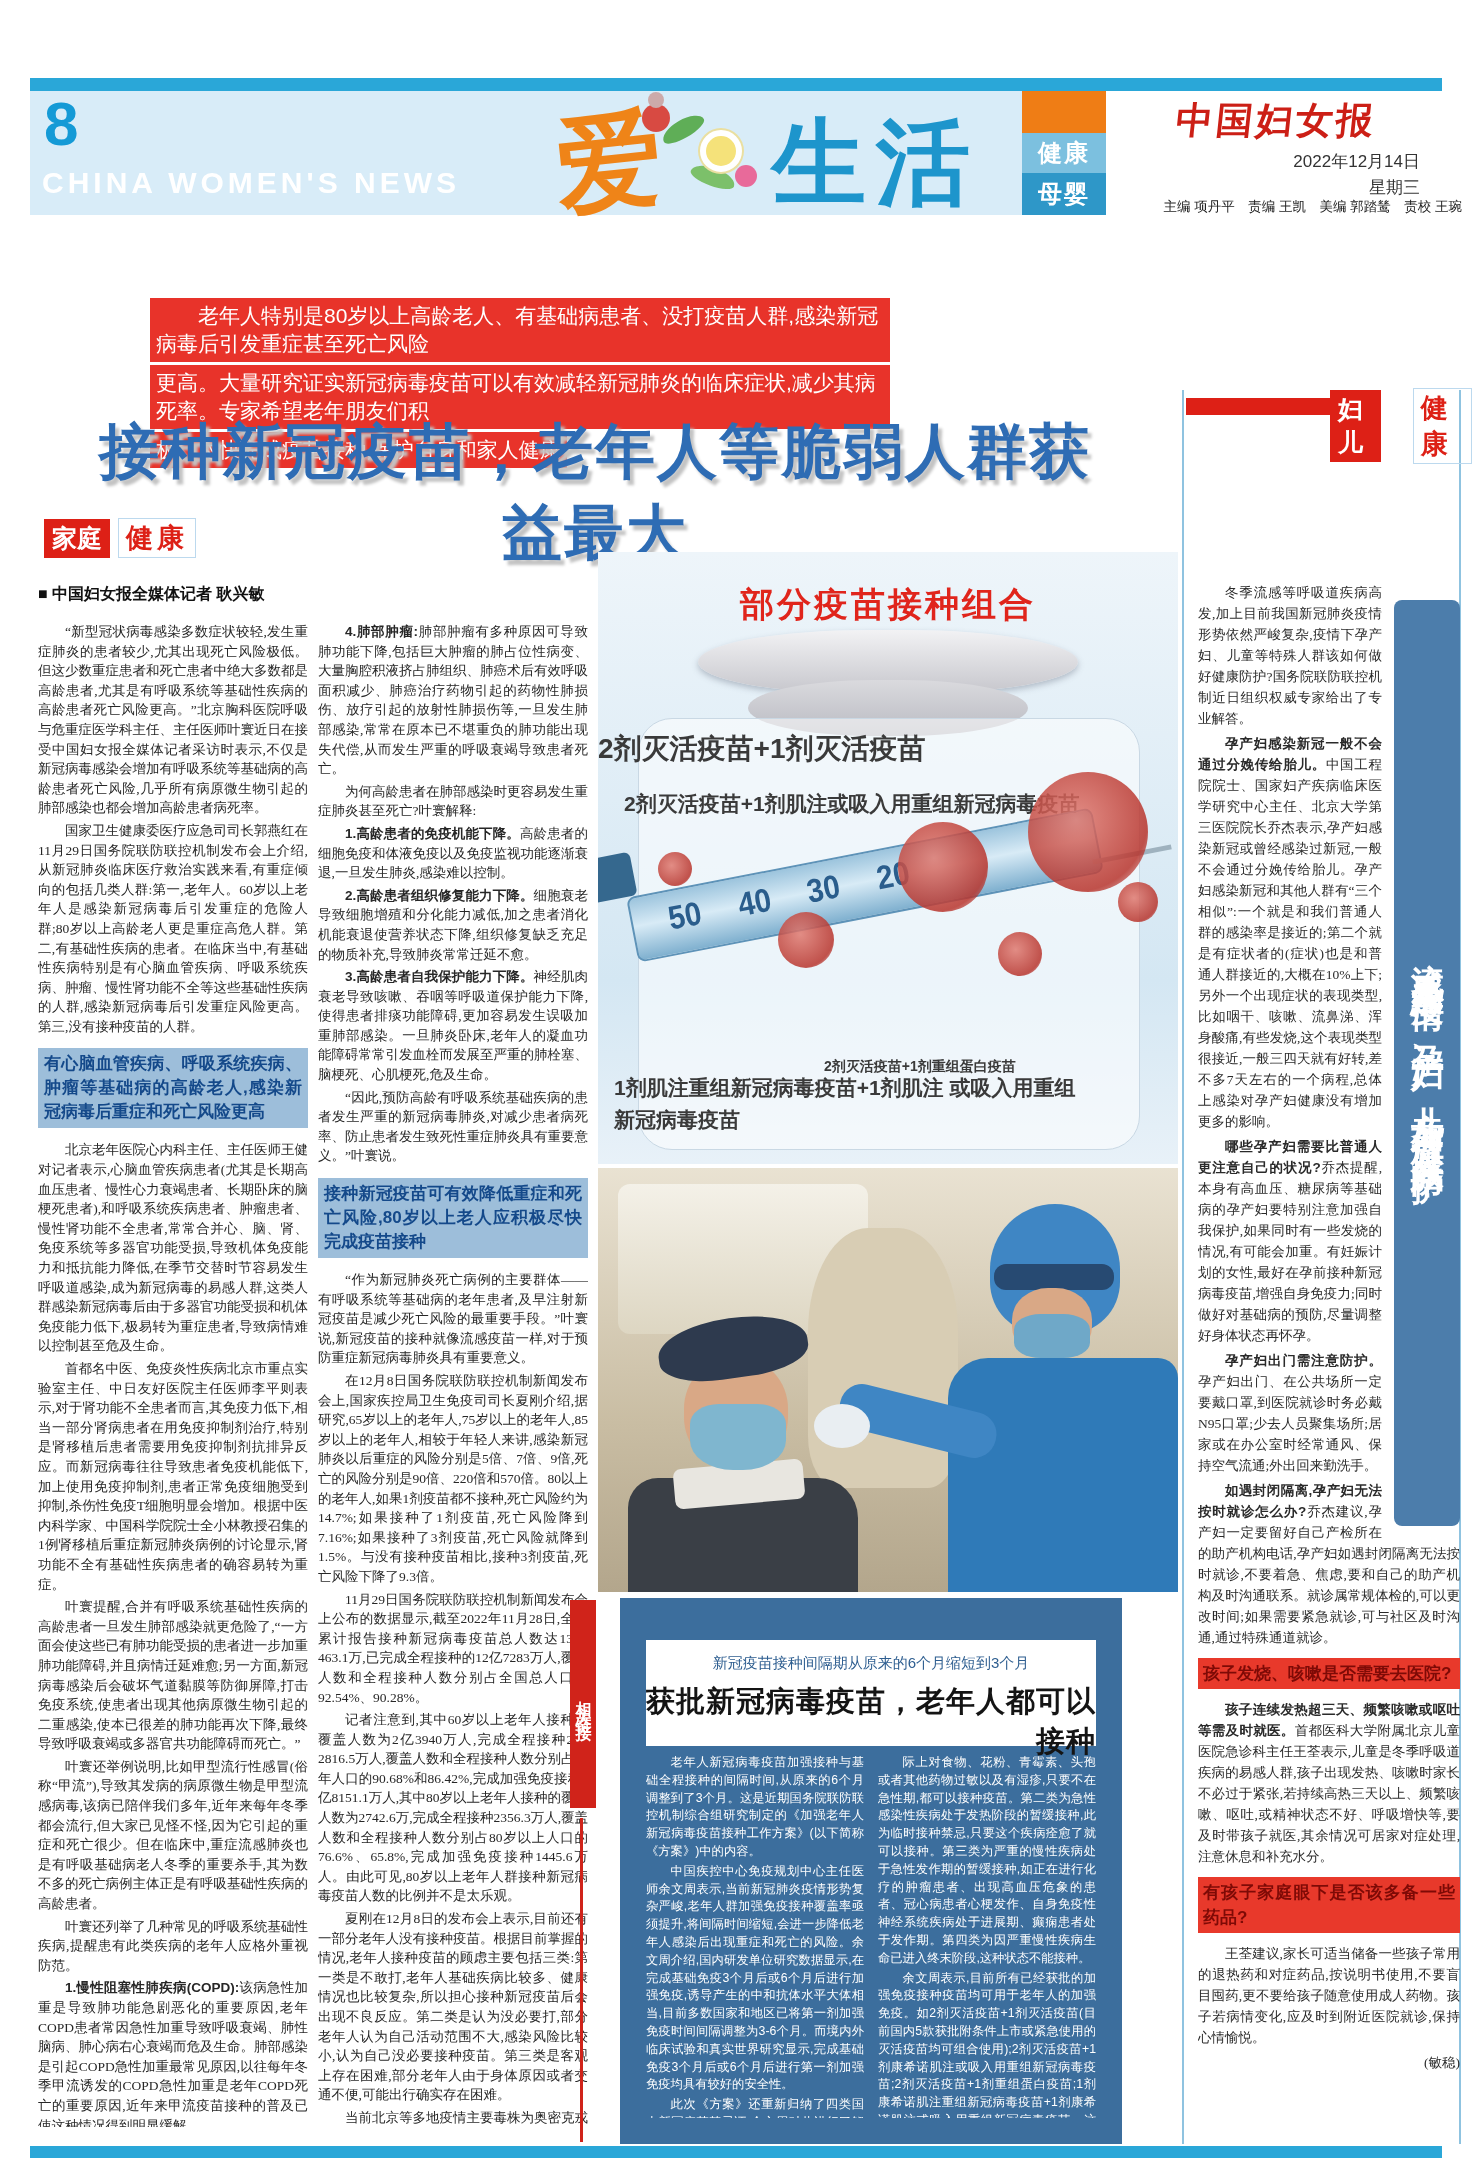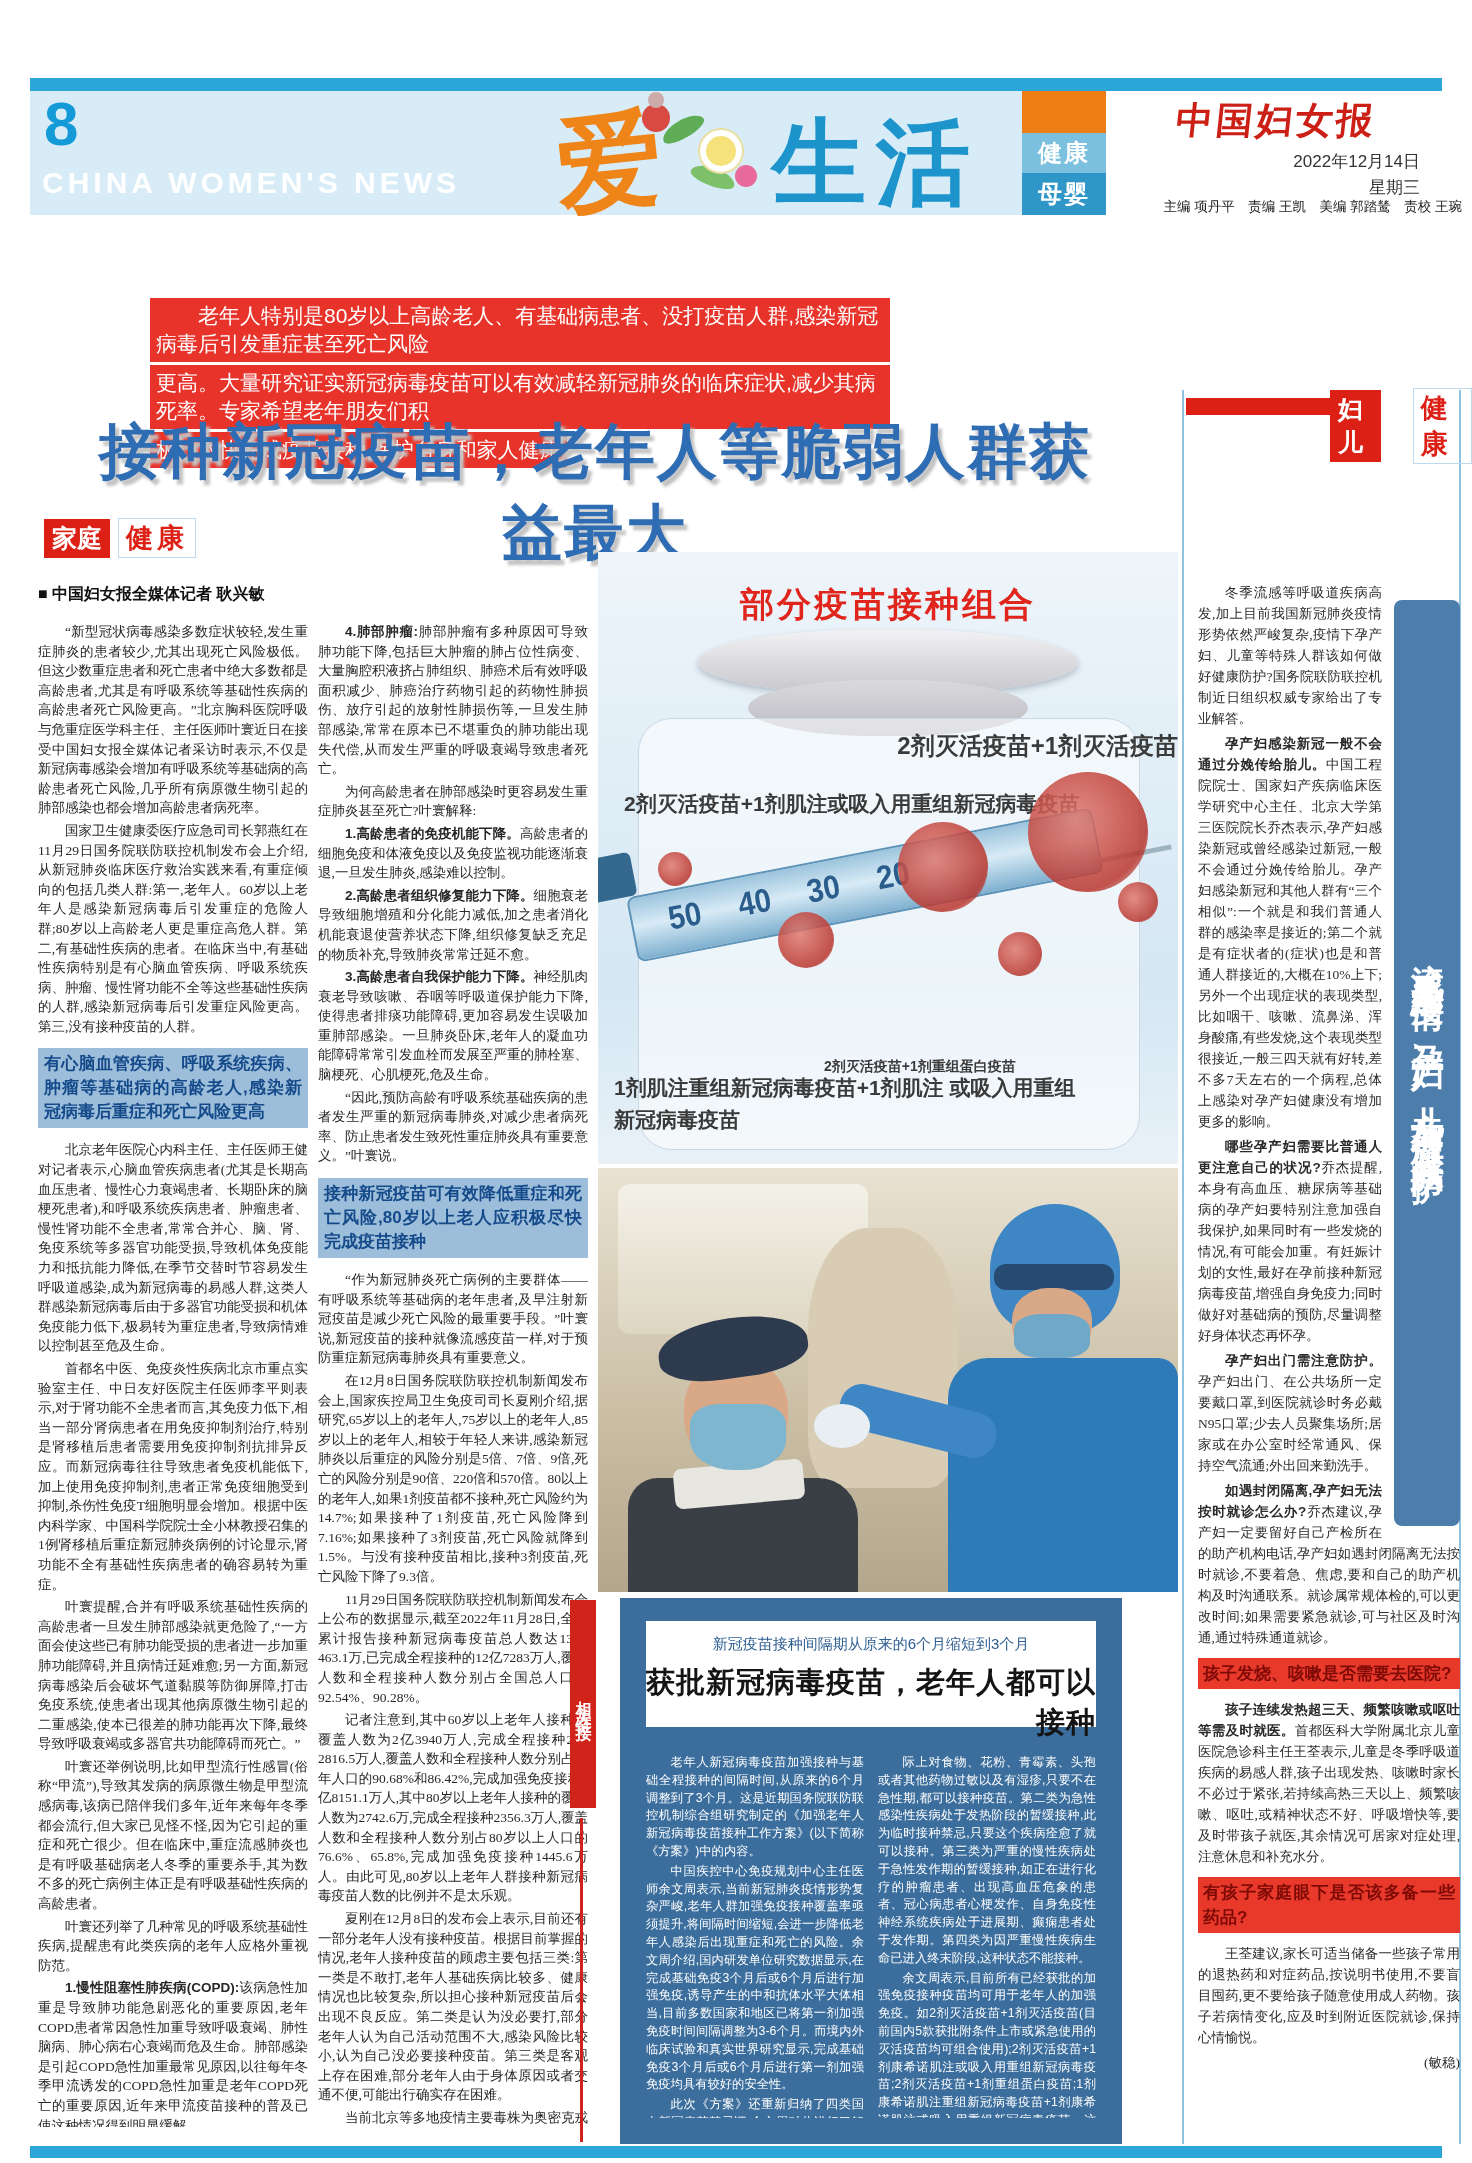--- a/index.html
+++ b/index.html
@@ -53,21 +53,21 @@
         background:linear-gradient(#eef5fa,#d4e7f3 70%,#e8f1f8);}
   .info-title{left:0;top:30px;width:100%;text-align:center;
               font:bold 34px "Liberation Sans",sans-serif;color:#e0251c;letter-spacing:3px;}
   .cap1{left:100px;top:78px;width:380px;height:64px;background:linear-gradient(#f2f2f4,#c6c6cc);
         border-radius:50%/55%;box-shadow:0 3px 6px rgba(80,90,110,.35);}
   .cap2{left:150px;top:128px;width:280px;height:56px;background:linear-gradient(#dadade,#b9bac2);
         border-radius:45%/50%;}
   .bottle{left:40px;top:166px;width:500px;height:430px;background:rgba(255,255,255,.55);
           border:1px solid #c9d8e4;border-radius:34px;}
   .info-line{font:bold 21px "Liberation Sans",sans-serif;color:#3a3a3a;}
-  .il1{left:0;top:178px;width:100%;text-align:right;font-size:24px;}
+  .il1{left:0;top:178px;width:100%;text-align:left;font-size:28px;}
   .il2{left:26px;top:238px;width:540px;}
   .il3{left:226px;top:478px;width:350px;font-size:14px;margin-top:28px;}
   .il4{left:16px;top:520px;width:480px;text-align:left;line-height:32px;}
   .syringe{left:30px;top:300px;width:470px;height:62px;transform:rotate(-11deg);
            background:linear-gradient(#9cc4dd,#d8ebf6 45%,#7fb0cf);border:2px solid #5e93b8;border-radius:8px;}
   .syr-num{display:inline-block;font:bold 33px "Liberation Sans",sans-serif;color:#2a5d8c;margin:8px 0 0 34px;transform:scaleX(.9);}
   .needle{left:494px;top:300px;width:80px;height:5px;background:#9fb2bf;transform:rotate(-11deg);}
   .plunger{left:-34px;top:306px;width:70px;height:44px;background:#35688e;border-radius:6px;transform:rotate(-11deg);}
   .virus{background:radial-gradient(circle at 40% 40%,#e07a70,#b8342c 70%,rgba(184,52,44,0));border-radius:50%;opacity:.85;}
   
@@ -86,21 +86,21 @@
   .ph-mask2{left:416px;top:146px;width:76px;height:44px;background:#6fa8c8;border-radius:35%;}
   .ph-gown{left:350px;top:190px;width:230px;height:234px;background:#2f7ab8;border-radius:40px 20px 0 0;}
   .ph-arm{left:240px;top:230px;width:160px;height:46px;background:#3f86c4;border-radius:22px;transform:rotate(14deg);}
   .ph-glove{left:216px;top:236px;width:56px;height:44px;background:#e9eef2;border-radius:50%;}
   
   .rel-label{left:570px;top:1600px;width:26px;height:208px;background:#d0231a;color:#fff;
              writing-mode:vertical-rl;text-orientation:upright;font:bold 16px "Liberation Sans",sans-serif;
              display:flex;align-items:center;justify-content:center;letter-spacing:8px;}
   .rel-line{left:580px;top:1818px;width:3px;height:324px;background:#d0231a;}
   .relbox{left:620px;top:1598px;width:502px;height:546px;background:#3c6e9d;}
-  .rel-panel{left:26px;top:23px;width:450px;height:106px;background:#fff;}
+  .rel-panel{left:26px;top:42px;width:450px;height:106px;background:#fff;}
   .rel-kicker{left:0;top:14px;width:100%;text-align:center;font:15px "Liberation Sans",sans-serif;color:#2e5e90;}
   .rel-title{left:0;top:42px;width:100%;text-align:right;font:bold 29px "Liberation Sans",sans-serif;color:#141414;letter-spacing:1px;}
   .rel-col{top:156px;width:218px;height:364px;overflow:hidden;color:#fff;text-align:justify;
            font:12.3px/17.8px "Liberation Sans",sans-serif;}
   .rel-colA{left:26px;} .rel-colB{left:258px;}
   .rel-col .blk{margin-bottom:2px;}
   
   .vline{width:2px;background:#8fc3e0;top:390px;height:1754px;}
   .vl-l{left:1182px;} .vl-r{left:1459px;}
   .child-redbar{left:1186px;top:398px;width:148px;height:17px;background:#dd2016;}

